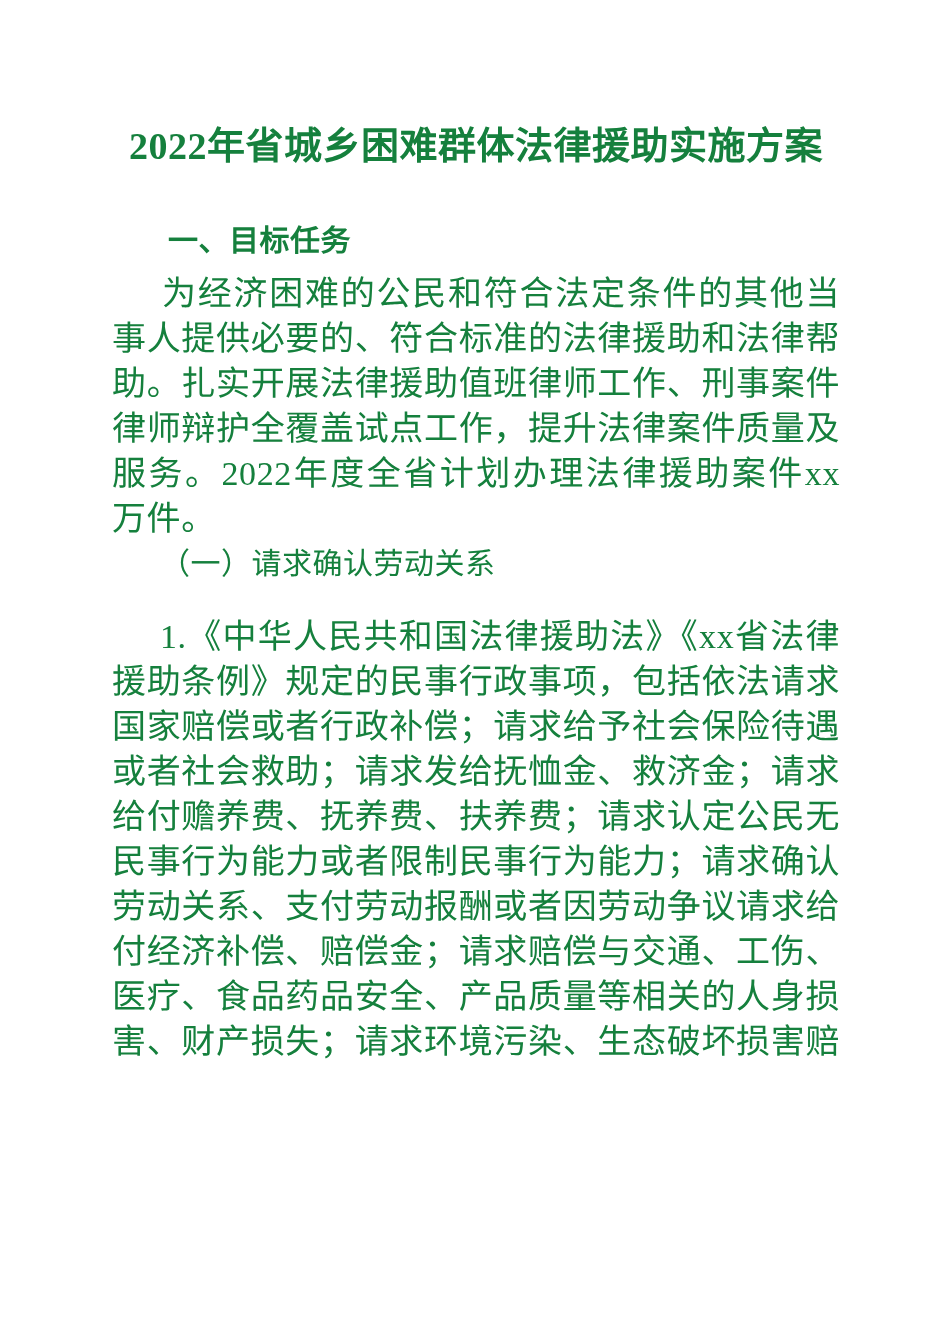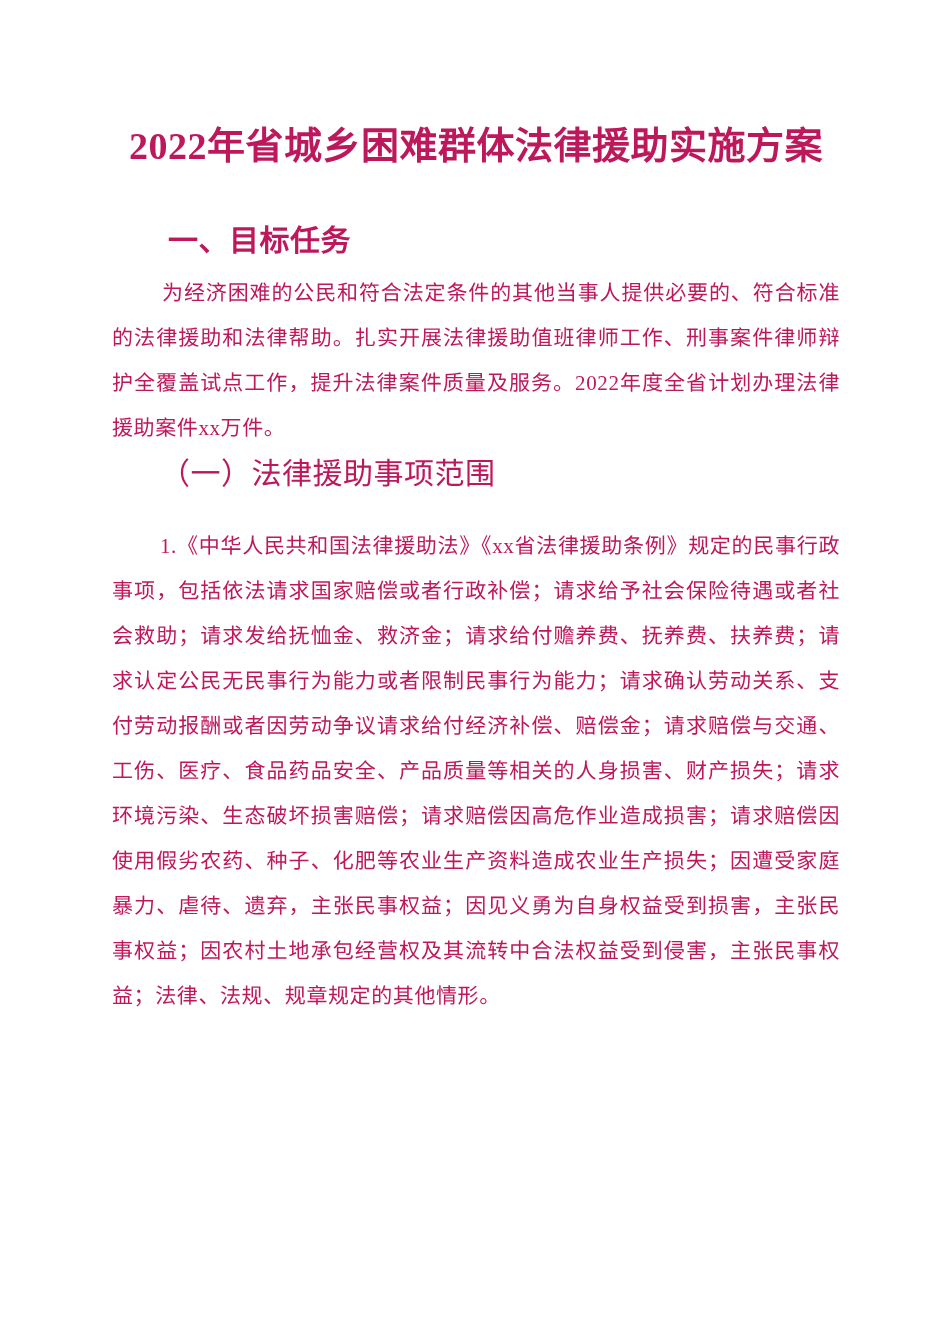--- a/index.html
+++ b/index.html
@@ -11,21 +11,21 @@
 
   .page {
     position: relative;
     width: 950px;
     height: 1064px;
     background: #ffffff;
     margin: 0 auto;
     overflow: hidden;
     box-sizing: border-box;
     font-family: "Liberation Serif", "DejaVu Serif", serif;
-    color: #be185d;
+    color: #15803d;
     -webkit-font-smoothing: antialiased;
   }
 
   .content {
     position: absolute;
     left: 112px;
     top: 118px;
     width: 728px;
   }
 
@@ -60,21 +60,21 @@
     line-height: 45px;
     margin: 0;
     text-indent: 48px;
     letter-spacing: 0.5px;
   }
 
   
   .body-p {
     font-family: "Liberation Serif", "DejaVu Serif", serif;
     font-weight: 400;
-    font-size: 21px;
+    font-size: 34px;
     line-height: 45px;
     margin: 0;
     text-indent: 50px;
     text-align: justify;
     text-justify: inter-ideograph;
     letter-spacing: 0.6px;
     word-break: break-all;
   }
 
   .body-p.list-item {
@@ -88,18 +88,18 @@
 <div class="page">
   <div class="content">
 
     <h1 class="doc-title">2022年省城乡困难群体法律援助实施方案</h1>
 
     <h2 class="h1-cn">一、目标任务</h2>
 
     <p class="body-p">为经济困难的公民和符合法定条件的其他当事人提供必要的、符合标准的法律援助和法律帮助。扎实开展法律援助值班律师工作、刑事案件律师辩护全覆盖试点工作，提升法律案件质量及服务。2022年度全省计划办理法律援助案件xx万件。</p>
 
 
-    <h3 class="h2-cn">（一）法律援助事项范围</h3>
+    <h3 class="h2-cn">（一）请求确认劳动关系</h3>
 
     <p class="body-p list-item">1.《中华人民共和国法律援助法》《xx省法律援助条例》规定的民事行政事项，包括依法请求国家赔偿或者行政补偿；请求给予社会保险待遇或者社会救助；请求发给抚恤金、救济金；请求给付赡养费、抚养费、扶养费；请求认定公民无民事行为能力或者限制民事行为能力；请求确认劳动关系、支付劳动报酬或者因劳动争议请求给付经济补偿、赔偿金；请求赔偿与交通、工伤、医疗、食品药品安全、产品质量等相关的人身损害、财产损失；请求环境污染、生态破坏损害赔偿；请求赔偿因高危作业造成损害；请求赔偿因使用假劣农药、种子、化肥等农业生产资料造成农业生产损失；因遭受家庭暴力、虐待、遗弃，主张民事权益；因见义勇为自身权益受到损害，主张民事权益；因农村土地承包经营权及其流转中合法权益受到侵害，主张民事权益；法律、法规、规章规定的其他情形。</p>
 
   </div>
 </div>
 
 </body></html>

